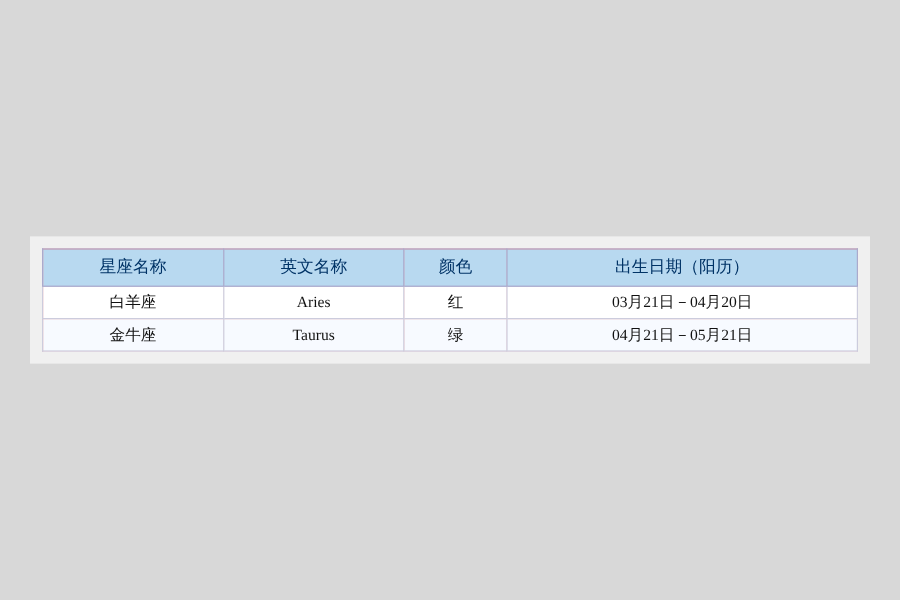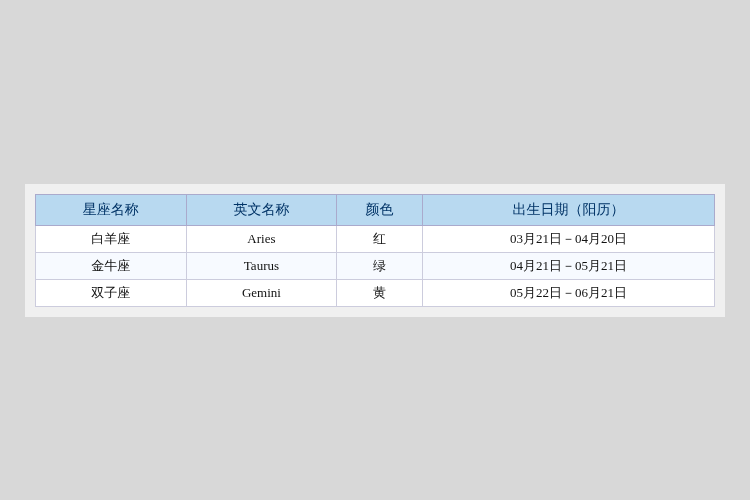--- a/index.html
+++ b/index.html
@@ -68,21 +68,15 @@
           <td>Aries</td>
           <td>红</td>
           <td>03月21日－04月20日</td>
         </tr>
         <tr>
           <td>金牛座</td>
           <td>Taurus</td>
           <td>绿</td>
           <td>04月21日－05月21日</td>
         </tr>
-        <tr>
-          <td>双子座</td>
-          <td>Gemini</td>
-          <td>黄</td>
-          <td>05月22日－06月21日</td>
-        </tr>
       </tbody>
   </table>
 </div>
 
 </body></html>

